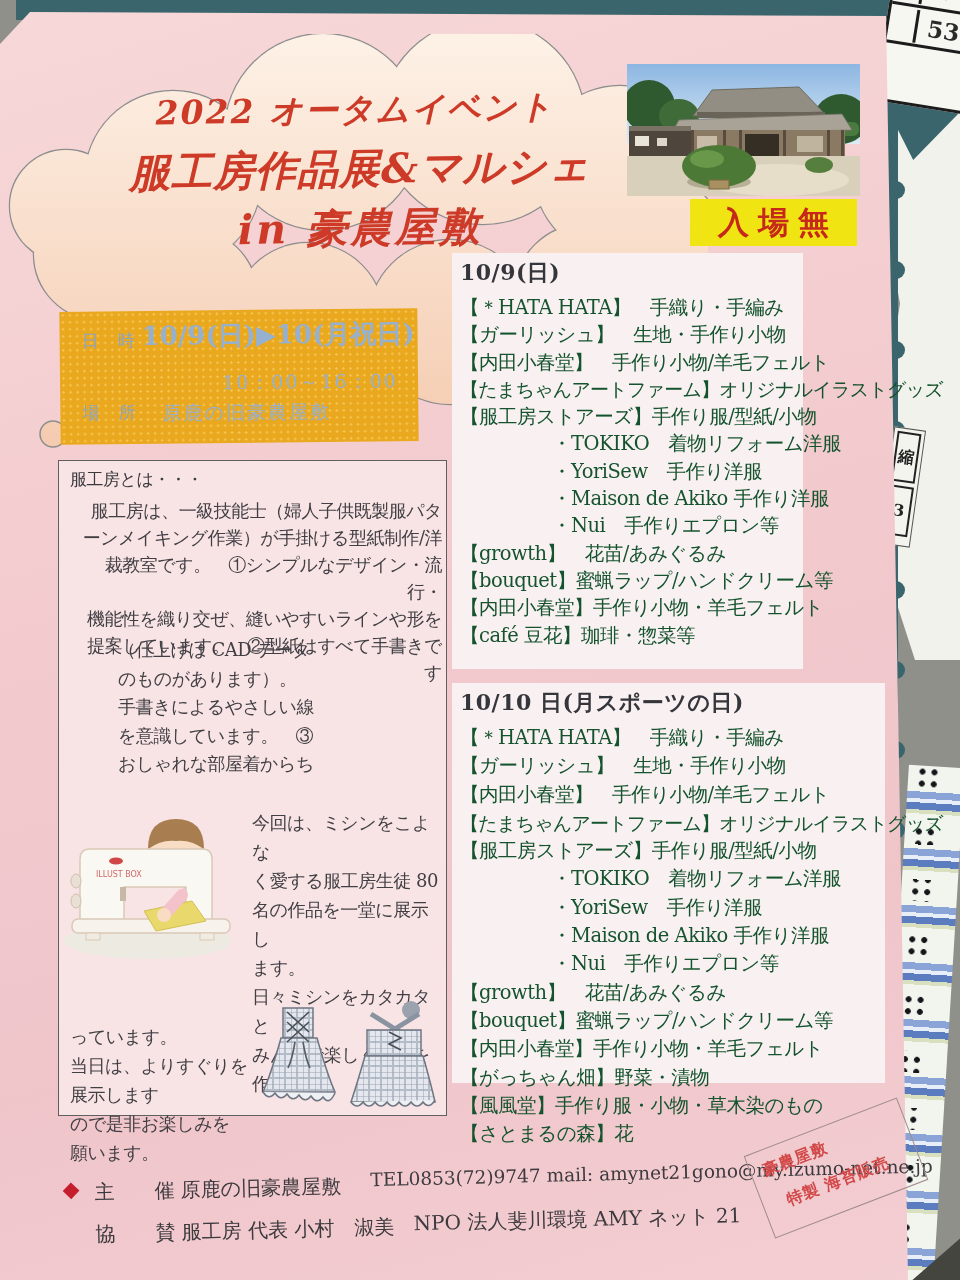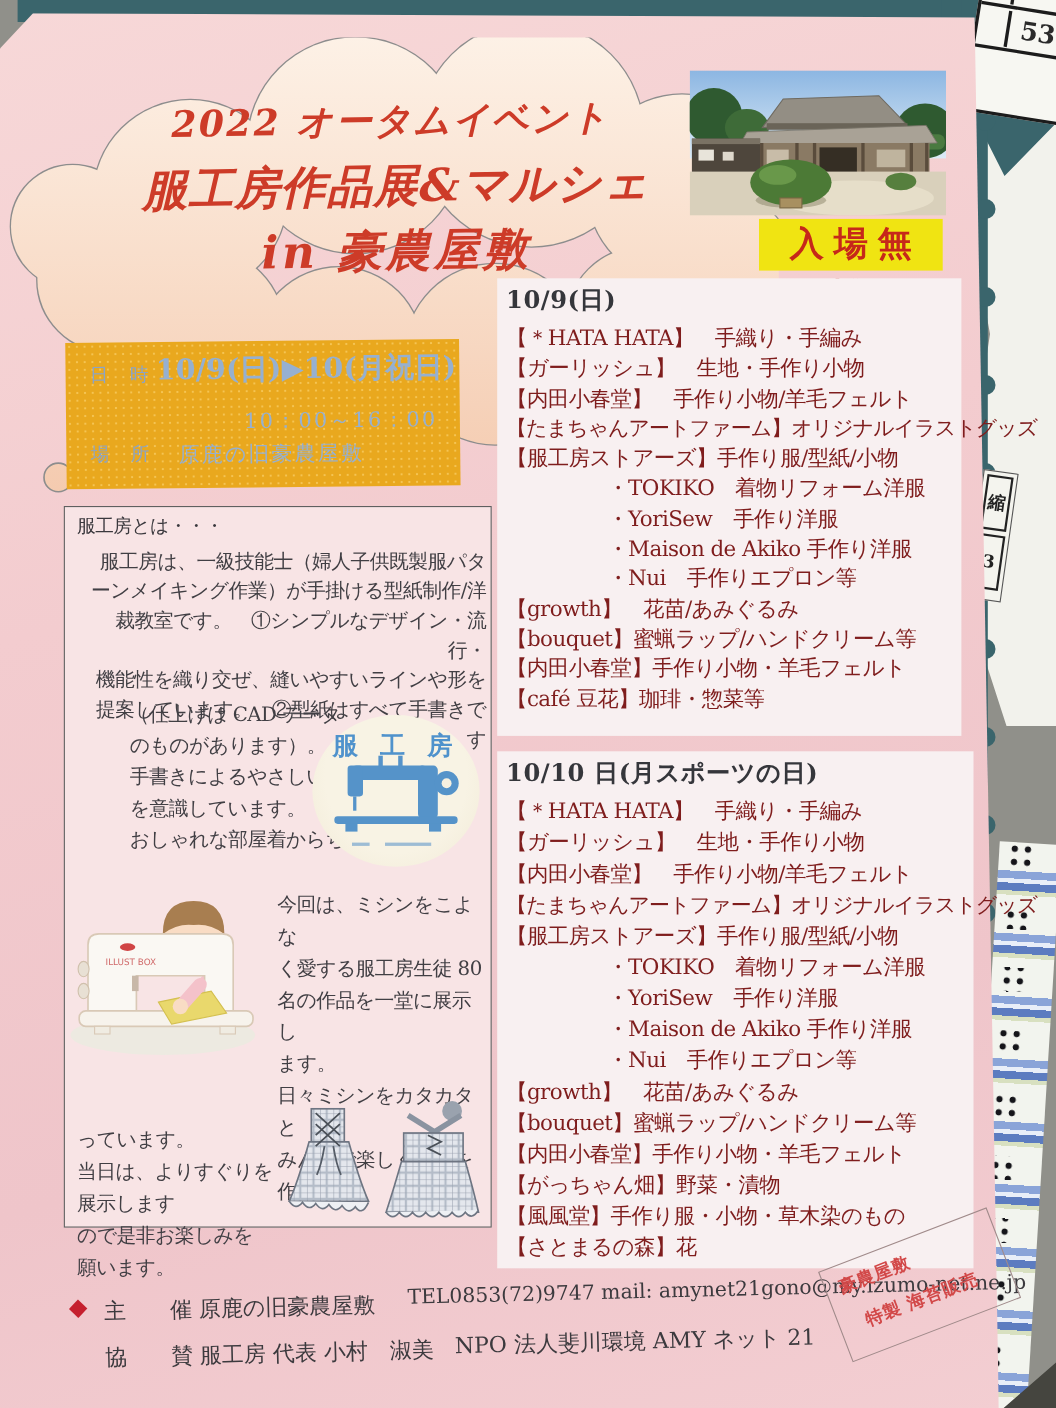--- a/index.html
+++ b/index.html
@@ -74,24 +74,24 @@
   .a-p5{left:70px;top:1022px;width:210px;line-height:29px;font-size:18px;}
 
   .logo{left:284px;top:650px;width:152px;height:138px;border-radius:50%;
     background:radial-gradient(ellipse at 50% 40%,#f8f3e4 60%,#f1ead6 100%);}
   .logo-text{position:absolute;left:0;top:12px;width:100%;text-align:center;
     color:#4f92cc;font-size:23px;font-weight:bold;letter-spacing:6px;}
   .logo-dash{position:absolute;height:3px;background:#7fa9cf;opacity:.75;}
 
   
   .panel{background:#f8f0f1;box-sizing:border-box;padding:5px 0 0 8px;}
-  .p1{left:452px;top:253px;width:422px;height:416px;}
-  .p2{left:452px;top:683px;width:433px;height:470px;}
+  .p1{left:452px;top:253px;width:351px;height:416px;}
+  .p2{left:452px;top:683px;width:433px;height:400px;}
   .panel .head{font-size:22px;font-weight:bold;color:#35363b;height:36px;letter-spacing:0.5px;}
-  .panel .row{font-size:19.5px;line-height:27.3px;color:#7f1d1d;white-space:nowrap;letter-spacing:-0.5px;}
+  .panel .row{font-size:19.5px;line-height:27.3px;color:#14532d;white-space:nowrap;letter-spacing:-0.5px;}
   .p2 .row{line-height:28.3px;}
   .panel .sub{padding-left:92px;}
   .panel .tight{font-size:19px;letter-spacing:-0.8px;}
 
   
   .footer{left:50px;top:1165px;width:840px;height:100px;transform:rotate(-1.4deg);
     transform-origin:left top;color:#3c3a3e;}
   .footer span{position:absolute;white-space:nowrap;}
   .f-bullet{left:12px;top:12px;font-size:22px;color:#c51f2e;}
   .f-olabel{left:44px;top:15px;font-size:20px;letter-spacing:10px;}
@@ -273,40 +273,20 @@
 名の作品を一堂に展示し
 ます。
 日々ミシンをカタカタと
 みんなで楽しく洋服を作</div>
   <div class="abs atext a-p5">っています。
 当日は、よりすぐりを
 展示します
 ので是非お楽しみを
 願います。</div>
 
-  <div class="abs logo">
-    <div class="logo-text">服 工 房</div>
-    <svg style="position:absolute;left:0;top:34px;" width="152" height="78" viewBox="0 0 152 78">
-      <g fill="#3f86c6" opacity="0.88">
-        <rect x="34" y="12" width="72" height="13" rx="6"></rect>
-        <rect x="96" y="12" width="18" height="48" rx="4"></rect>
-        <rect x="32" y="12" width="14" height="28" rx="3"></rect>
-        <rect x="37" y="40" width="3" height="13"></rect>
-        <rect x="60" y="3" width="4" height="10"></rect>
-        <rect x="78" y="3" width="4" height="10"></rect>
-        <circle cx="122" cy="28" r="11"></circle>
-        <rect x="20" y="58" width="112" height="7" rx="3"></rect>
-        <rect x="30" y="65" width="11" height="7"></rect>
-        <rect x="106" y="65" width="11" height="7"></rect>
-      </g>
-      <circle cx="122" cy="28" r="4.5" fill="#f6f0e0"></circle>
-    </svg>
-    <div class="logo-dash" style="left:36px;top:116px;width:16px;"></div>
-    <div class="logo-dash" style="left:66px;top:116px;width:42px;"></div>
-  </div>
 
   <svg class="abs" style="left:60px;top:795px;" width="182" height="168" viewBox="0 0 182 168">
     <ellipse cx="88" cy="146" rx="84" ry="18" fill="#edeae1"></ellipse>
     <circle cx="116" cy="52" r="27" fill="#f9dcc4" stroke="#eac2a2" stroke-width="1"></circle>
     <path d="M88,54 Q88,24 116,24 Q144,24 144,54 Q130,44 116,46 Q102,44 88,54 Z" fill="#a87e50"></path>
     <path d="M103,60 q4,4 9,0 M123,60 q4,4 9,0" stroke="#8a623c" stroke-width="2" fill="none" stroke-linecap="round"></path>
     <ellipse cx="101" cy="67" rx="4" ry="2.5" fill="#f4b4ac" opacity="0.8"></ellipse>
     <ellipse cx="133" cy="67" rx="4" ry="2.5" fill="#f4b4ac" opacity="0.8"></ellipse>
     <path d="M136,76 q16,10 10,28 l-20,26 q-10,8 -20,0 l12,-30 z" fill="#f4c2ca"></path>
     <path d="M20,126 V64 Q20,54 30,54 H142 Q152,54 152,64 V126 H126 V92 H64 V126 Z" fill="#faf8f3" stroke="#d9c9b6" stroke-width="1.5"></path>

